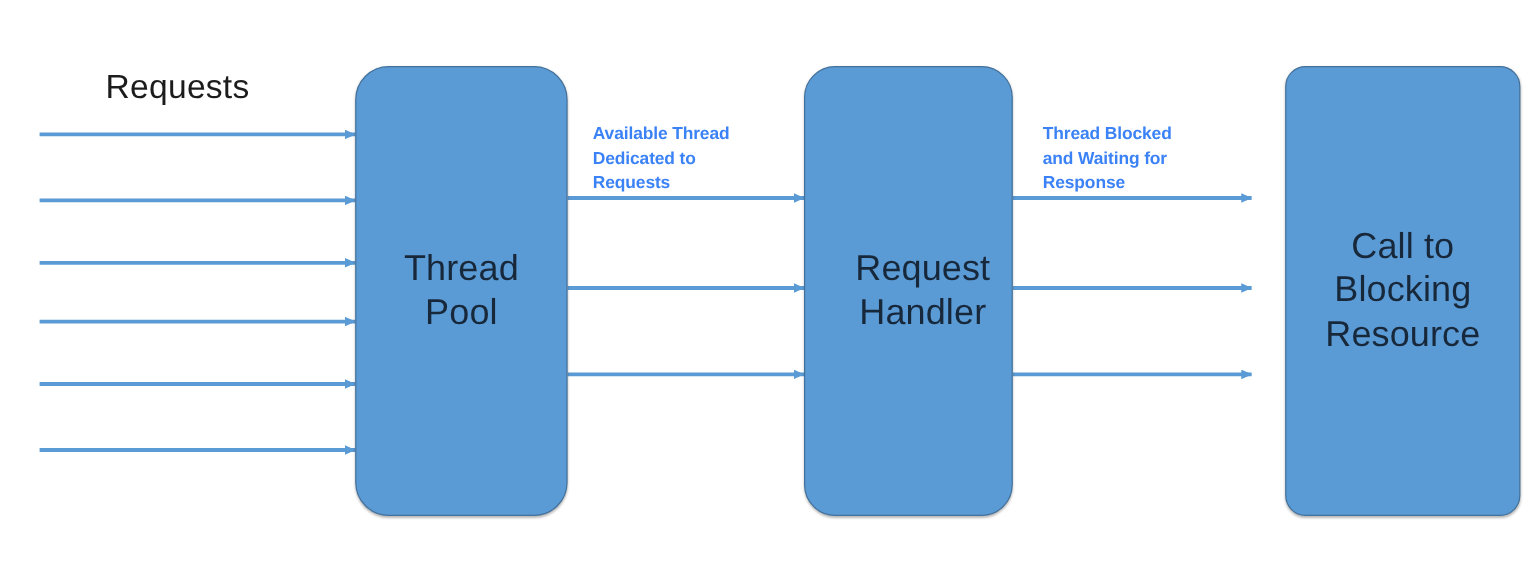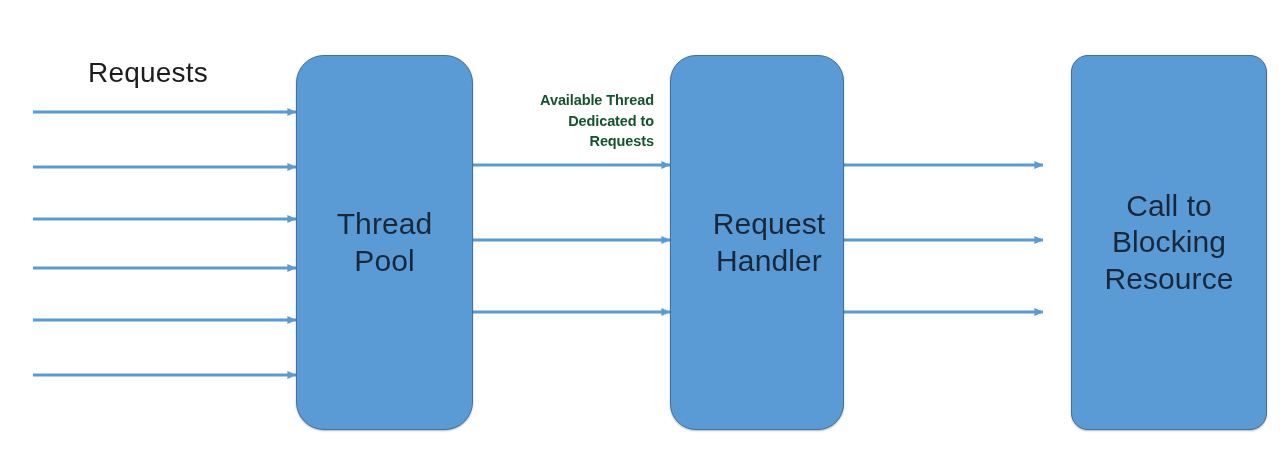--- a/index.html
+++ b/index.html
@@ -45,28 +45,29 @@
     font-weight: 400;
     white-space: pre-line;
     letter-spacing: 0.1px;
   }
   #box-thread-pool { left: 296px; top: 55px; width: 177px; height: 375px; border-radius: 28px; }
   #box-request-handler { left: 670px; top: 55px; width: 174px; height: 375px; padding-left: 24px; }
   #box-blocking-resource { left: 1071px; top: 55px; width: 196px; height: 375px; border-radius: 17px; }
 
   .flow-label {
     position: absolute;
-    color: #14532d;
+    color: #3b82f6;
     font-family: "Liberation Sans", sans-serif;
     font-size: 14.5px;
     font-weight: bold;
     line-height: 1.42;
     white-space: pre-line;
-    text-align: right;
+    text-align: left;
     letter-spacing: -0.1px;
+    margin-top: 12px;
   }
   #label-available-thread { left: 494px; top: 90px; width: 160px; }
   #label-thread-blocked { left: 869px; top: 90px; width: 160px; }
 
   #title-requests {
     position: absolute;
     left: 88px;
     top: 58px;
     color: #1C1C1C;
     font-family: "Liberation Sans", sans-serif;
@@ -122,14 +123,17 @@
   <div class="node-box" id="box-blocking-resource">
     <div class="node-label">Call to
 Blocking
 Resource</div>
   </div>
 
   <div class="flow-label" id="label-available-thread">Available Thread
 Dedicated to
 Requests</div>
 
+  <div class="flow-label" id="label-thread-blocked">Thread Blocked
+and Waiting for
+Response</div>
 
 </div>
 
 </body></html>

